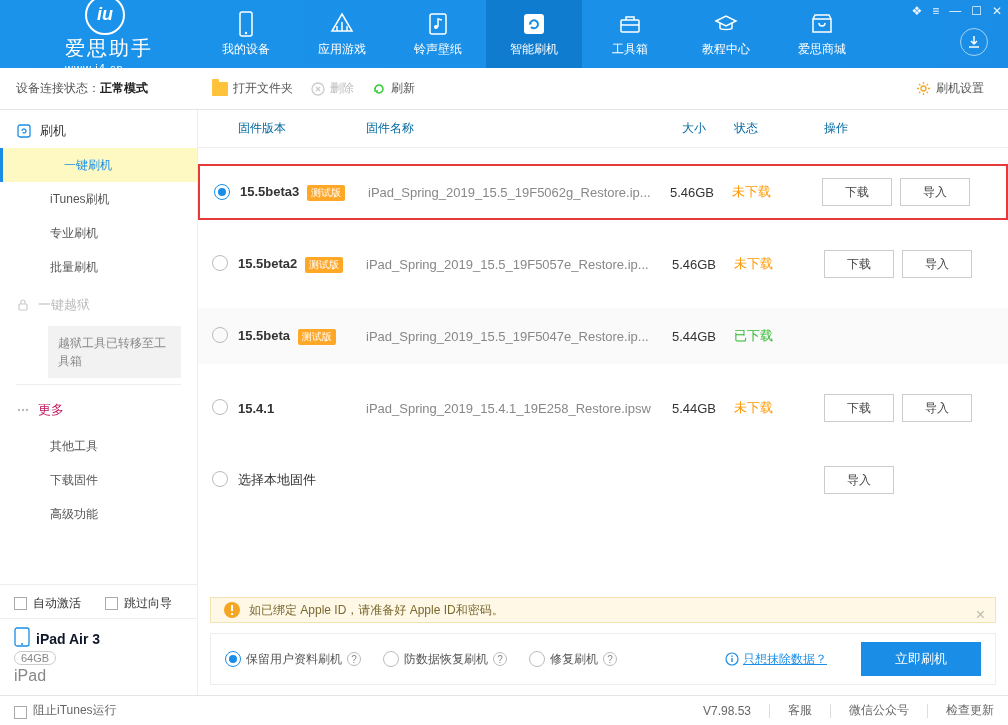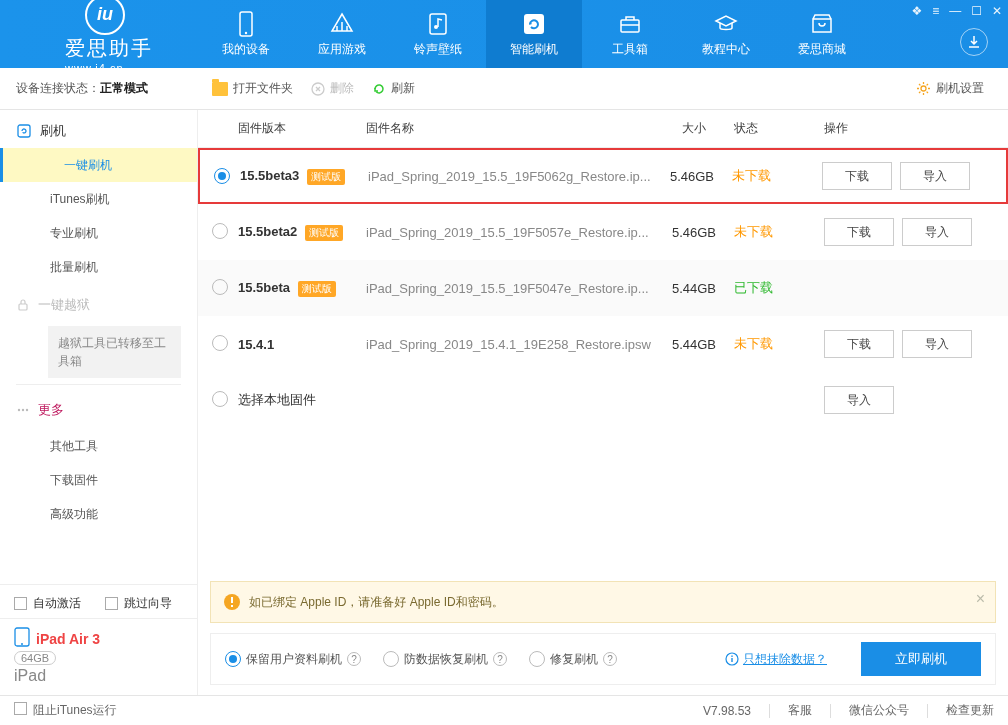--- a/index.html
+++ b/index.html
@@ -38,57 +38,57 @@
 .side-group-title { display: flex; align-items: center; gap: 8px; padding: 12px 16px 8px; font-size: 13px; color: #333; }
 .side-item { height: 34px; display: flex; align-items: center; padding-left: 50px; font-size: 12px; color: #555; cursor: pointer; }
 .side-item.active { background: #fef9c3; color: #1a8ee6; border-left: 3px solid #1a8ee6; padding-left: 61px; }
 .side-move-notice { margin: 4px 16px 4px 48px; background: #f2f2f2; padding: 8px 10px; font-size: 12px; color: #888; line-height: 1.5; }
 .side-more-title { display: flex; align-items: center; gap: 8px; padding: 10px 16px; font-size: 13px; color: #be185d; }
 .side-divider { height: 1px; background: #eee; margin: 6px 16px; }
 
 .side-bottom { border-top: 1px solid #eee; padding: 10px 14px 10px; font-size: 12px; margin-top: 8px; }
 .side-bottom-row { display: flex; align-items: center; gap: 6px; margin-bottom: 6px; }
 .checkbox { width: 13px; height: 13px; border: 1px solid #aaa; background: #fff; }
-.device-name { color: #ef4444; font-size: 14px; font-weight: bold; margin-top: 4px; }
+.device-name { color: #0f172a; font-size: 14px; font-weight: bold; margin-top: 4px; }
 .device-cap { display: inline-block; border: 1px solid #ccc; border-radius: 7px; padding: 0 6px; font-size: 11px; color: #888; margin-top: 4px; }
 .device-type { color: #888; font-size: 16px; margin-top: 2px; }
 
 
 .main { flex: 1; display: flex; flex-direction: column; }
-.table-head { height: 38px; display: flex; align-items: center; padding: 0 14px; font-size: 12px; color: #404040; border-bottom: 1px solid #eee; }
+.table-head { height: 38px; display: flex; align-items: center; padding: 0 14px; font-size: 12px; color: #0369a1; border-bottom: 1px solid #eee; }
 .col-radio { width: 26px; }
 .col-ver { width: 128px; }
 .col-name { flex: 1; }
 .col-size { width: 80px; text-align: center; }
 .col-status { width: 80px; text-align: left; }
 .col-actions { width: 180px; text-align: left; padding-left: 10px; }
-.fw-row { height: 56px; display: flex; align-items: center; padding: 0 14px; font-size: 13px; }
+.fw-row { height: 56px; display: flex; align-items: center; padding: 0 14px; font-size: 13px; margin-top: 16px; }
 .fw-row.highlight { border: 2px solid #e63a3a; }
 .fw-row.odd { background: #fafafa; }
 .radio { width: 16px; height: 16px; border: 1.5px solid #bbb; border-radius: 50%; display: inline-flex; align-items: center; justify-content: center; }
 .radio.selected { border-color: #1a8ee6; }
 .radio.selected::after { content: ""; width: 8px; height: 8px; background: #1a8ee6; border-radius: 50%; }
 .beta-tag { display: inline-block; background: #ffa726; color: #fff; font-size: 10px; border-radius: 2px; padding: 1px 4px; margin-left: 4px; }
 .fw-name { color: #888; }
 .status-orange { color: #ff9800; }
 .status-green { color: #2eb82e; }
 .row-btn { display: inline-block; border: 1px solid #ccc; background: #fff; width: 70px; height: 28px; line-height: 26px; text-align: center; font-size: 12px; color: #444; cursor: pointer; margin-right: 8px; }
 
-.notice-bar { margin: 8px 12px 0; background: #fff8e6; border: 1px solid #f2e3b6; height: 42px; display: flex; align-items: center; padding: 0 12px; font-size: 12px; color: #7a6a30; position: relative; }
+.notice-bar { margin: 8px 12px 0; background: #fff8e6; border: 1px solid #f2e3b6; height: 26px; display: flex; align-items: center; padding: 0 12px; font-size: 12px; color: #7a6a30; position: relative; }
 .notice-bar .close-x { position: absolute; right: 10px; top: 8px; color: #bba; cursor: pointer; font-size: 16px; }
 
 .options-bar { margin: 10px 12px 10px; border: 1px solid #eee; height: 52px; display: flex; align-items: center; padding: 0 14px; gap: 22px; font-size: 12px; }
 .opt { display: flex; align-items: center; gap: 5px; color: #555; }
 .help-q { width: 14px; height: 14px; border: 1px solid #bbb; border-radius: 50%; font-size: 10px; display: inline-flex; align-items: center; justify-content: center; color: #888; }
 .opt-link { color: #1a8ee6; text-decoration: underline; cursor: pointer; margin-left: auto; display: flex; align-items: center; gap: 4px; }
 .flash-btn { background: #1a8ee6; color: #fff; width: 120px; height: 34px; display: flex; align-items: center; justify-content: center; font-size: 13px; cursor: pointer; margin-left: 12px; }
 
 
 .footer { position: absolute; bottom: 0; left: 0; right: 0; height: 30px; border-top: 1px solid #e5e5e5; display: flex; align-items: center; padding: 0 14px; font-size: 12px; color: #666; background: #fff; }
-.footer .f-left { display: flex; align-items: flex-start; gap: 6px; }
+.footer .f-left { display: flex; align-items: flex-end; gap: 6px; }
 .footer .f-right { margin-left: auto; display: flex; align-items: center; gap: 18px; }
 .footer .sep { width: 1px; height: 14px; background: #ddd; }
 
 svg { display: block; }
 .icon-folder { width: 16px; height: 14px; background: #ffc23b; border-radius: 1px; position: relative; }
 .icon-folder::before { content: ""; position: absolute; top: -3px; left: 0; width: 7px; height: 3px; background: #ffc23b; border-radius: 1px 1px 0 0; }
 </style>
 </head>
 <body>
 

